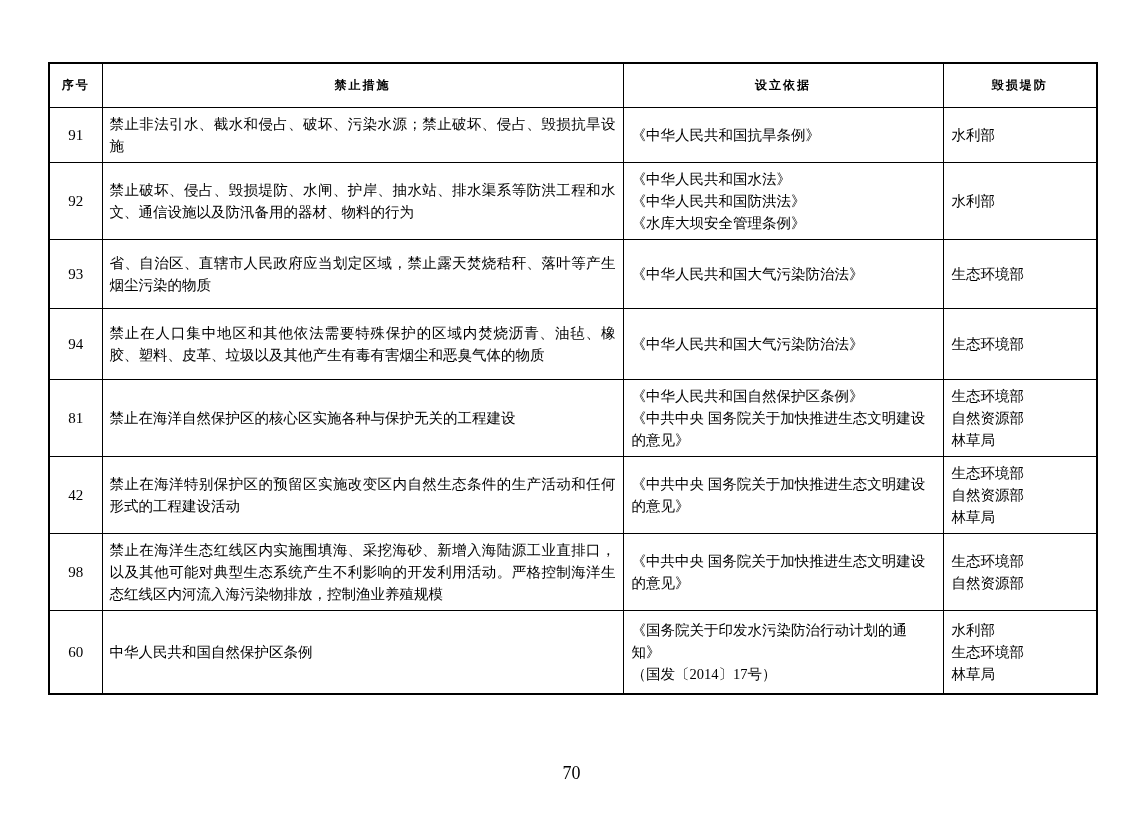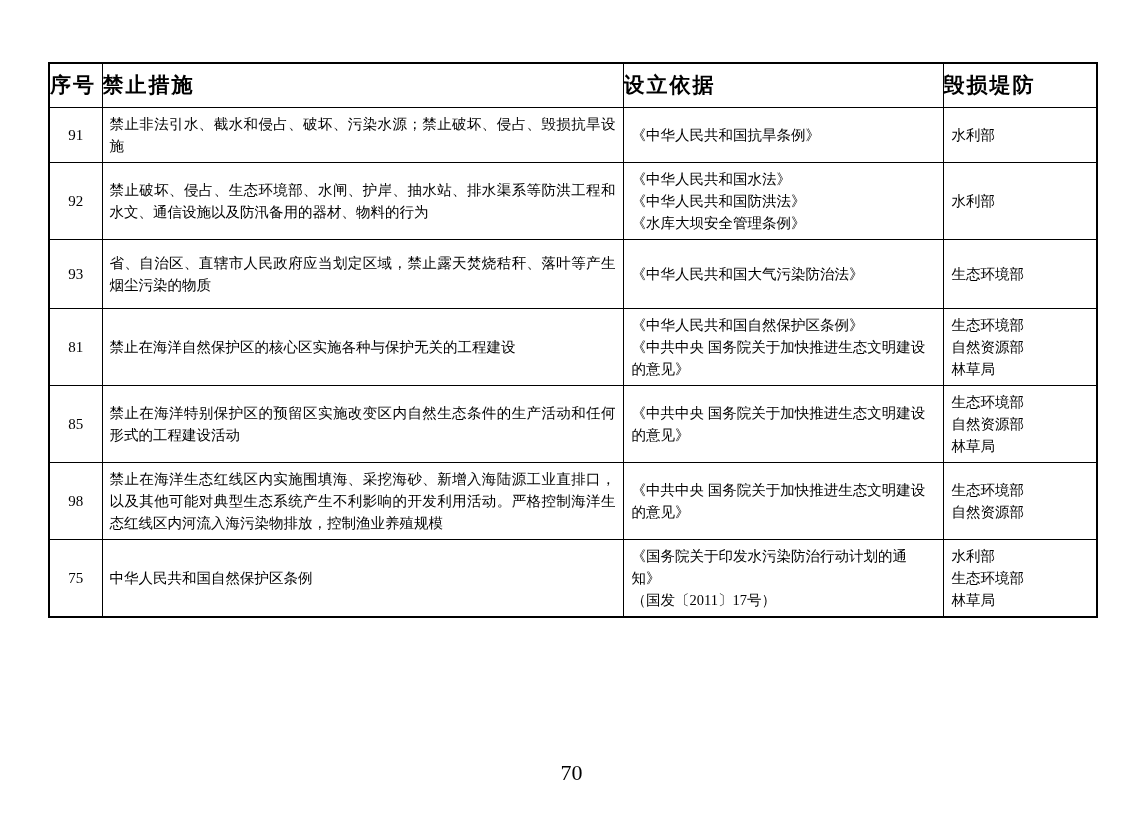--- a/index.html
+++ b/index.html
@@ -27,22 +27,22 @@
   }
   table.prohibition-table th,
   table.prohibition-table td {
     border: 1px solid #000000;
     vertical-align: middle;
     box-sizing: border-box;
   }
   thead tr { height: 44px; }
   th {
     font-weight: bold;
-    font-size: 21px;
-    text-align: left;
+    font-size: 12px;
+    text-align: center;
     letter-spacing: 2px;
     padding: 0;
   }
   td {
     font-size: 14.5px;
     line-height: 22px;
   }
   td.cell-no {
     text-align: center;
     font-size: 15px;
@@ -69,21 +69,21 @@
   tbody tr:nth-child(6) { height: 75px; }
   tbody tr:nth-child(7) { height: 70px; }
   tbody tr:nth-child(8) { height: 84px; }
   tbody tr:nth-child(9) { height: 66px; }
   .page-number {
     position: absolute;
     top: 760px;
     left: 0;
     width: 1143px;
     text-align: center;
-    font-size: 22px;
+    font-size: 18px;
     line-height: 26px;
   }
 </style>
 </head>
 <body>
 
 <div class="page">
 
   <table class="prohibition-table">
     <colgroup>
@@ -102,61 +102,67 @@
     </thead>
     <tbody>
       <tr>
         <td class="cell-no">91</td>
         <td class="cell-measure">禁止非法引水、截水和侵占、破坏、污染水源；禁止破坏、侵占、毁损抗旱设施</td>
         <td class="cell-basis">《中华人民共和国抗旱条例》</td>
         <td class="cell-depts">水利部</td>
       </tr>
       <tr>
         <td class="cell-no">92</td>
-        <td class="cell-measure">禁止破坏、侵占、生态环境部、水闸、护岸、抽水站、排水渠系等防洪工程和水文、通信设施以及防汛备用的器材、物料的行为</td>
+        <td class="cell-measure">禁止破坏、侵占、毁损堤防、水闸、护岸、抽水站、排水渠系等防洪工程和水文、通信设施以及防汛备用的器材、物料的行为</td>
         <td class="cell-basis">《中华人民共和国水法》
 《中华人民共和国防洪法》
 《水库大坝安全管理条例》</td>
         <td class="cell-depts">水利部</td>
       </tr>
       <tr>
         <td class="cell-no">93</td>
         <td class="cell-measure">省、自治区、直辖市人民政府应当划定区域，禁止露天焚烧秸秆、落叶等产生烟尘污染的物质</td>
+        <td class="cell-basis">《中华人民共和国大气污染防治法》</td>
+        <td class="cell-depts">生态环境部</td>
+      </tr>
+      <tr>
+        <td class="cell-no">94</td>
+        <td class="cell-measure">禁止在人口集中地区和其他依法需要特殊保护的区域内焚烧沥青、油毡、橡胶、塑料、皮革、垃圾以及其他产生有毒有害烟尘和恶臭气体的物质</td>
         <td class="cell-basis">《中华人民共和国大气污染防治法》</td>
         <td class="cell-depts">生态环境部</td>
       </tr>
       <tr>
         <td class="cell-no">81</td>
         <td class="cell-measure">禁止在海洋自然保护区的核心区实施各种与保护无关的工程建设</td>
         <td class="cell-basis">《中华人民共和国自然保护区条例》
 《中共中央 国务院关于加快推进生态文明建设的意见》</td>
         <td class="cell-depts">生态环境部
 自然资源部
 林草局</td>
       </tr>
       <tr>
-        <td class="cell-no">85</td>
+        <td class="cell-no">42</td>
         <td class="cell-measure">禁止在海洋特别保护区的预留区实施改变区内自然生态条件的生产活动和任何形式的工程建设活动</td>
         <td class="cell-basis">《中共中央 国务院关于加快推进生态文明建设的意见》</td>
         <td class="cell-depts">生态环境部
 自然资源部
 林草局</td>
       </tr>
       <tr>
         <td class="cell-no">98</td>
         <td class="cell-measure">禁止在海洋生态红线区内实施围填海、采挖海砂、新增入海陆源工业直排口，以及其他可能对典型生态系统产生不利影响的开发利用活动。严格控制海洋生态红线区内河流入海污染物排放，控制渔业养殖规模</td>
         <td class="cell-basis">《中共中央 国务院关于加快推进生态文明建设的意见》</td>
         <td class="cell-depts">生态环境部
 自然资源部</td>
       </tr>
       <tr>
-        <td class="cell-no">75</td>
+        <td class="cell-no">60</td>
         <td class="cell-measure">中华人民共和国自然保护区条例</td>
         <td class="cell-basis">《国务院关于印发水污染防治行动计划的通知》
-（国发〔2011〕17号）</td>
+（国发〔2014〕17号）</td>
         <td class="cell-depts">水利部
 生态环境部
 林草局</td>
       </tr>
     </tbody>
   </table>
 
   <div class="page-number">70</div>
 
 </div>

